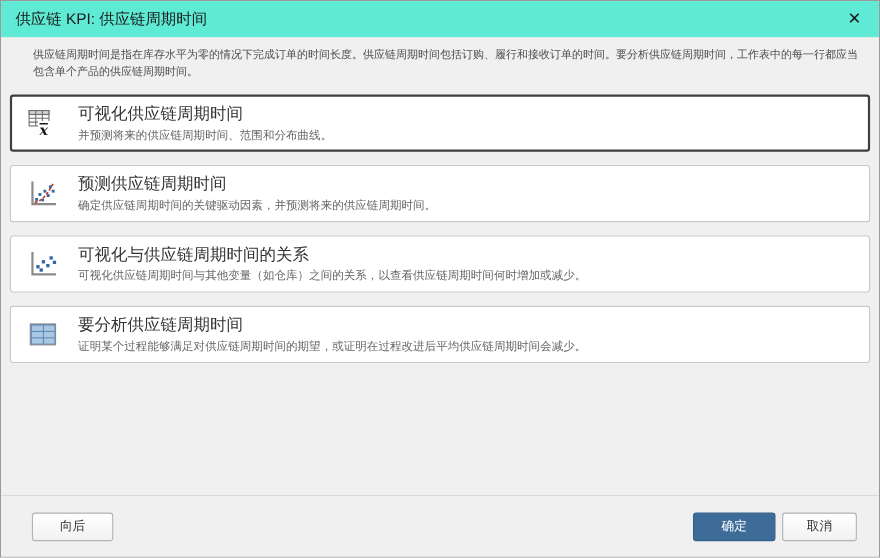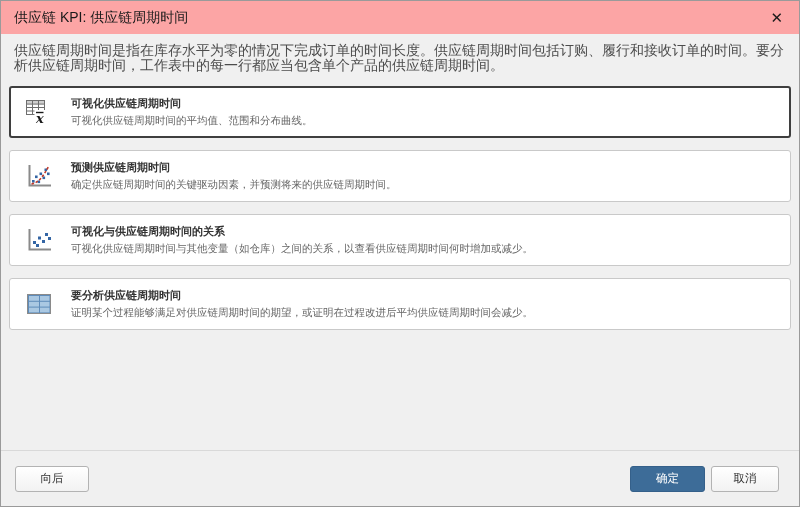--- a/index.html
+++ b/index.html
@@ -12,43 +12,43 @@
   .window{
     box-sizing:border-box;
     width:800px;height:507px;
     border:1px solid #9a9a9a;
     display:flex;flex-direction:column;
     background:#f0f0f0;
   }
   
   .titlebar{
     height:33px;flex:none;
-    background:#fca5a5;
+    background:#5eead4;
     display:flex;align-items:center;justify-content:space-between;
     padding:0 12px 0 13px;
   }
   .titlebar .title{font-size:14px;color:#1a1a1a;}
   .close-btn{
     font-size:15px;color:#1a1a1a;line-height:1;
     padding:2px 4px;cursor:pointer;user-select:none;
   }
   
   .content{
     flex:1;
     background:#f0f0f0;
     padding:9px 13px 0 13px;
     overflow:hidden;
   }
   .section-title{
     font-size:13px;font-weight:bold;color:#262626;
     margin:3px 0 7px 0;
   }
   .intro-body{
-    font-size:14px;color:#4c4c4c;line-height:15px;
-    margin:0 0 13px 0;
+    font-size:10px;color:#4c4c4c;line-height:15px;
+    margin:0 0 13px 16px;
   }
   .cards{
     display:flex;flex-direction:column;gap:12px;
     margin:0 -5px;
   }
   .card{
     box-sizing:border-box;
     background:#ffffff;
     border:1px solid #c9c9c9;
     border-radius:3px;
@@ -60,29 +60,29 @@
   .card.selected{
     border:2px solid #3f3f3f;
     padding:0 13px;
   }
   .card-icon{
     width:30px;height:30px;flex:none;
     display:flex;align-items:center;justify-content:center;
     margin-right:17px;
   }
   .card-text{display:flex;flex-direction:column;gap:3px;}
-  .card-title{font-size:11px;font-weight:bold;color:#333333;}
+  .card-title{font-size:15px;font-weight:normal;color:#333333;}
   .card-desc{font-size:10.5px;color:#666666;}
   
   .footer{
     height:55px;flex:none;
     border-top:1px solid #d9d9d9;
     background:#f0f0f0;
     display:flex;align-items:center;justify-content:space-between;
-    padding:0 20px 0 14px;
+    padding:0 20px 0 28px;
   }
   .btn{
     box-sizing:border-box;
     height:26px;
     font-family:inherit;
     font-size:11.5px;color:#333333;
     background:linear-gradient(#ffffff,#f2f2f2);
     border:1px solid #b3b3b3;
     border-radius:3px;
     cursor:pointer;
@@ -121,21 +121,21 @@
             <line x1="14.5" y1="3.5" x2="14.5" y2="17.5" stroke="#6e6e6e"></line>
             <line x1="2.5" y1="10.5" x2="20.5" y2="10.5" stroke="#6e6e6e"></line>
             <line x1="2.5" y1="14" x2="20.5" y2="14" stroke="#6e6e6e"></line>
             <rect x="10.5" y="13" width="11" height="14" fill="#ffffff"></rect>
             <text x="12" y="26" font-size="13" font-style="italic" font-weight="bold" fill="#1a1a1a" font-family="'DejaVu Serif',serif">x</text>
             <line x1="12" y1="15.5" x2="19.5" y2="15.5" stroke="#1a1a1a" stroke-width="1.4"></line>
           </svg>
         </span>
         <span class="card-text">
           <span class="card-title">可视化供应链周期时间</span>
-          <span class="card-desc">可视化供应链周期时间的平均值、范围和分布曲线。</span>
+          <span class="card-desc">并预测将来的供应链周期时间、范围和分布曲线。</span>
         </span>
       </div>
 
       <div class="card">
         <span class="card-icon">
           <svg width="30" height="30" viewBox="0 0 30 30">
             <path d="M5.5 4 V 24.5 H 27" fill="none" stroke="#8a8a8a" stroke-width="2"></path>
             <rect x="8" y="19" width="2.6" height="2.6" fill="#3465a4"></rect>
             <rect x="11" y="14.5" width="2.6" height="2.6" fill="#3465a4"></rect>
             <rect x="13.5" y="19.5" width="2.6" height="2.6" fill="#3465a4"></rect>

